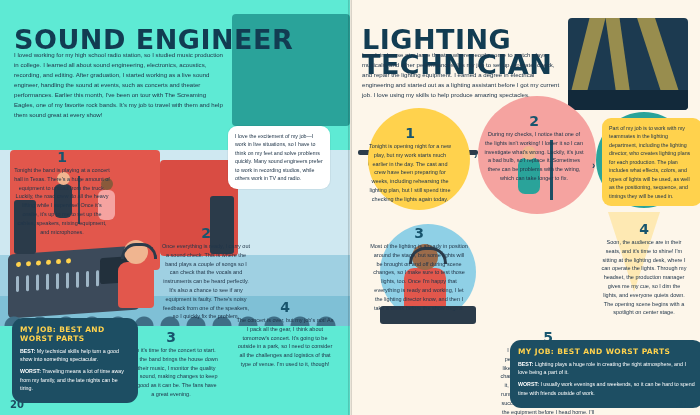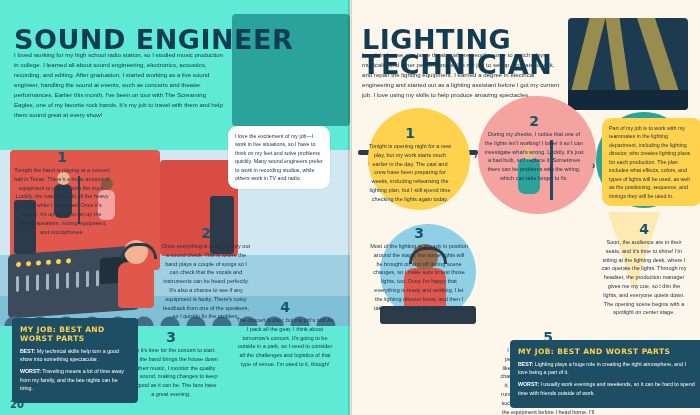--- a/index.html
+++ b/index.html
@@ -54,21 +54,21 @@
   
   .bubble{
     position:absolute;border-radius:9px;padding:6px 7px;
     font-size:5.3px;line-height:1.6;color:#21364a;
   }
   .bubble.white{background:#ffffff;box-shadow:0 0 0 1px rgba(0,0,0,0.04);}
   .bubble.yellow{background:#ffd24d;}
 
   
   .myjob{
-    position:absolute;border-radius:4px;padding:7px 8px;color:#ffffff;
+    position:absolute;border-radius:11px;padding:7px 8px;color:#ffffff;
   }
   .myjob .hdr{
     font-family:"DejaVu Sans",sans-serif;font-weight:bold;font-size:7.5px;
     letter-spacing:0.4px;margin-bottom:4px;
   }
   .myjob .line{font-size:5.3px;line-height:1.55;margin-bottom:4px;}
   .myjob .line b{font-weight:bold;}
   .myjob-left{left:12px;top:318px;width:110px;background:#1d4e63;}
   .myjob-right{left:160px;top:340px;width:178px;background:#1d4e63;}
   .myjob-right .hdr{color:#ffd24d;}

